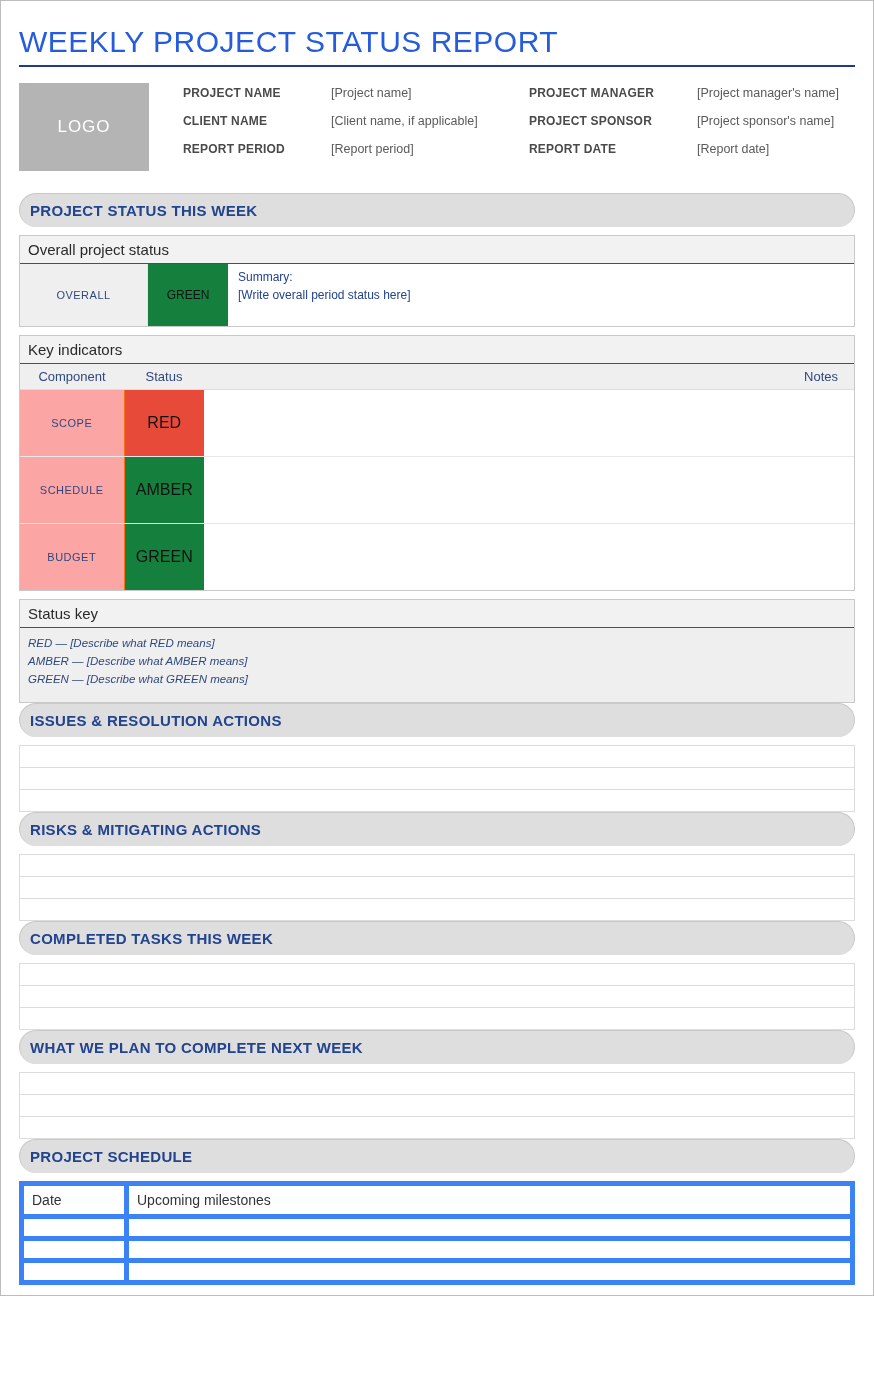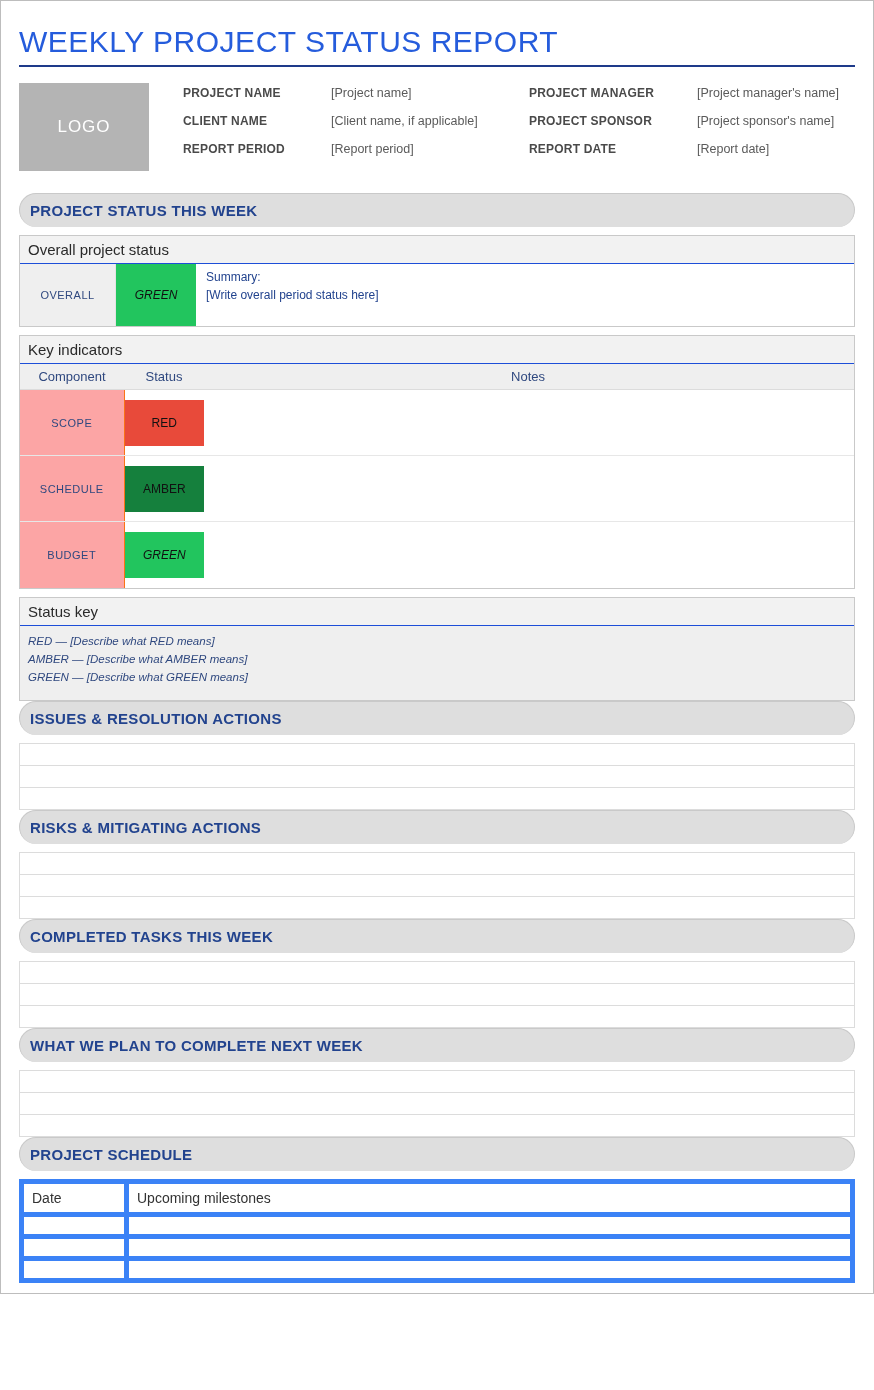--- a/index.html
+++ b/index.html
@@ -86,82 +86,82 @@
     color: #2a2a2a;
   }
   .overall-row {
     display: flex;
     align-items: stretch;
     min-height: 62px;
   }
   .overall-cell {
     background: #efefef;
     border-right: 1px solid #e3e3e3;
-    width: 96px;
+    width: 128px;
     display: flex;
     align-items: center;
     justify-content: center;
     font-size: 11px;
     color: #2f487f;
     letter-spacing: 0.5px;
   }
   .status-chip {
     width: 80px;
     display: flex;
     align-items: center;
     justify-content: center;
     font-size: 12px;
     color: #111;
   }
-  .green { background: #22c55e; font-style: italic; }
+  .green { background: #15803d; }
   .amber { background: #15803d; }
   .red   { background: #e84a3a; }
   .summary {
     flex: 1;
     padding: 4px 10px;
     font-size: 12px;
     color: #22438e;
     line-height: 1.5;
   }
 
   .ind-table { width: 100%; border-collapse: collapse; }
   .ind-table th {
     background: #efefef;
     font-weight: 400;
     font-size: 13px;
     color: #2f487f;
     text-align: center;
     padding: 5px 16px;
     border-bottom: 1px solid #dcdcdc;
   }
-  .ind-table th:last-child { text-align: center; padding-left: 14px; }
+  .ind-table th:last-child { text-align: right; padding-left: 14px; }
   .ind-table td {
     border-bottom: 1px solid #e7e7e7;
     height: 66px;
     padding: 0;
     vertical-align: middle;
   }
   .ind-table tr:last-child td { border-bottom: none; }
   .ind-table .comp-cell {
     width: 104px;
     background: #fca5a5;
     text-align: center;
     font-size: 11px;
     color: #2f487f;
     letter-spacing: 0.5px;
     border-right: 1px solid #f97316;
   }
   .ind-table .status-cell { width: 80px; padding: 0; }
   .ind-table .status-inner {
     width: 100%;
-    height: 46px;
+    height: 66px;
     display: flex;
     align-items: center;
     justify-content: center;
-    font-size: 12px;
+    font-size: 16px;
     color: #111;
   }
   .ind-table .notes-cell { padding: 6px 10px; font-size: 12px; }
 
   .key-lines { padding: 6px 8px 14px 8px; background: #efefef; }
   .key-line {
     font-size: 11.5px;
     font-style: italic;
     color: #2f487f;
     padding: 3px 0;

